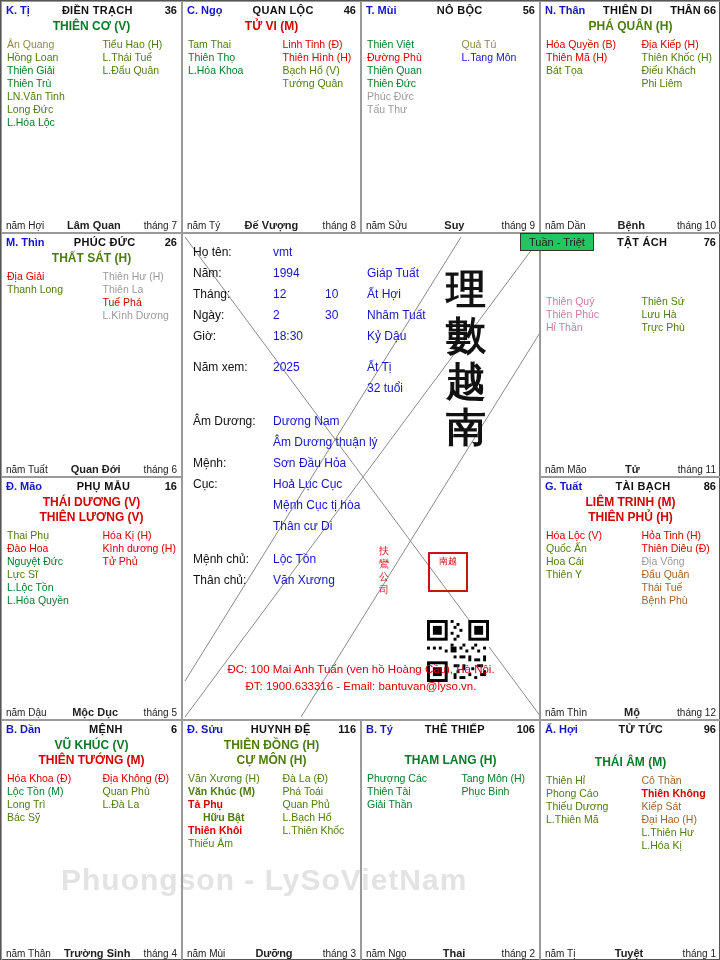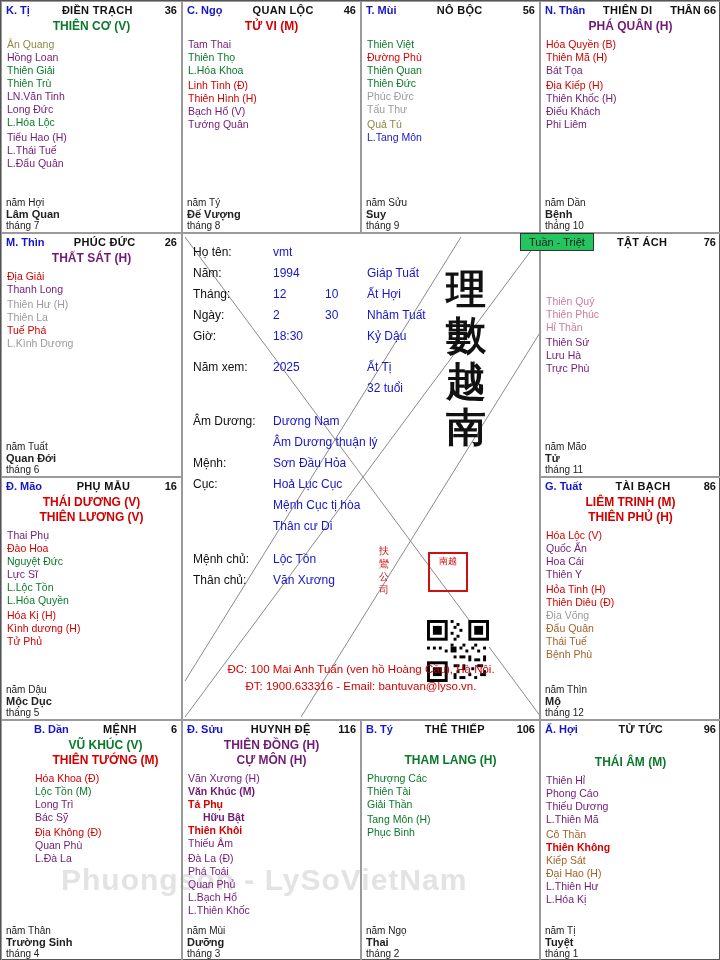--- a/index.html
+++ b/index.html
@@ -38,43 +38,41 @@
   .stars-main{
     text-align:center;
     font-weight:bold;
     font-size:12px;
     line-height:15px;
     margin-top:3px;
   }
   .c-red{color:#d40000;}
   .c-green{color:#0a7a2a;}
   .c-blue{color:#1616c8;}
-  .c-dark{color:#701a75;}
+  .c-dark{color:#4d7c0f;}
   .c-grey{color:#9b9b9b;}
   .c-olive{color:#8a8a46;}
   .c-brown{color:#a0632a;}
   .c-pink{color:#c87ea0;}
   .cols{
     display:flex;
     padding:4px 5px 0 5px;
-    gap:2px;
-    flex-direction:column;
+    gap:22px;
   }
   .col{flex:1;line-height:13px;font-size:10.5px;}
   .col div{white-space:nowrap;}
   .footer{
     position:absolute;
     bottom:1px;left:0;right:0;
     display:flex;
     justify-content:space-between;
     align-items:baseline;
     padding:0 4px;
     font-size:10px;
     color:#222;
-    flex-direction:column;
   }
   .footer .mid{font-weight:bold;font-size:11px;}
   
   #center{
     position:absolute;
     left:181px;top:232px;
     width:358px;height:487px;
     box-sizing:border-box;
     border:1px solid #9a9a9a;
     overflow:hidden;
@@ -411,21 +409,21 @@
         <div class="c-brown">Bệnh Phù</div>
       </div>
     </div>
     <div class="footer">
       <span>năm Thìn</span>
       <span class="mid">Mộ</span>
       <span>tháng 12</span>
     </div>
   </div>
 
-  <div class="cell" style="left:0px;top:719px;width:181px;height:241px;padding-left:28px;">
+  <div class="cell" style="left:0px;top:719px;width:181px;height:241px;">
     <div class="hdr">
       <span class="chi">B. Dần</span>
       <span class="cung">MỆNH</span>
       <span class="num">6</span>
     </div>
     <div class="stars-main">
       <div class="c-green">VŨ KHÚC (V)</div>
       <div class="c-red">THIÊN TƯỚNG (M)</div>
     </div>
     <div class="cols">

